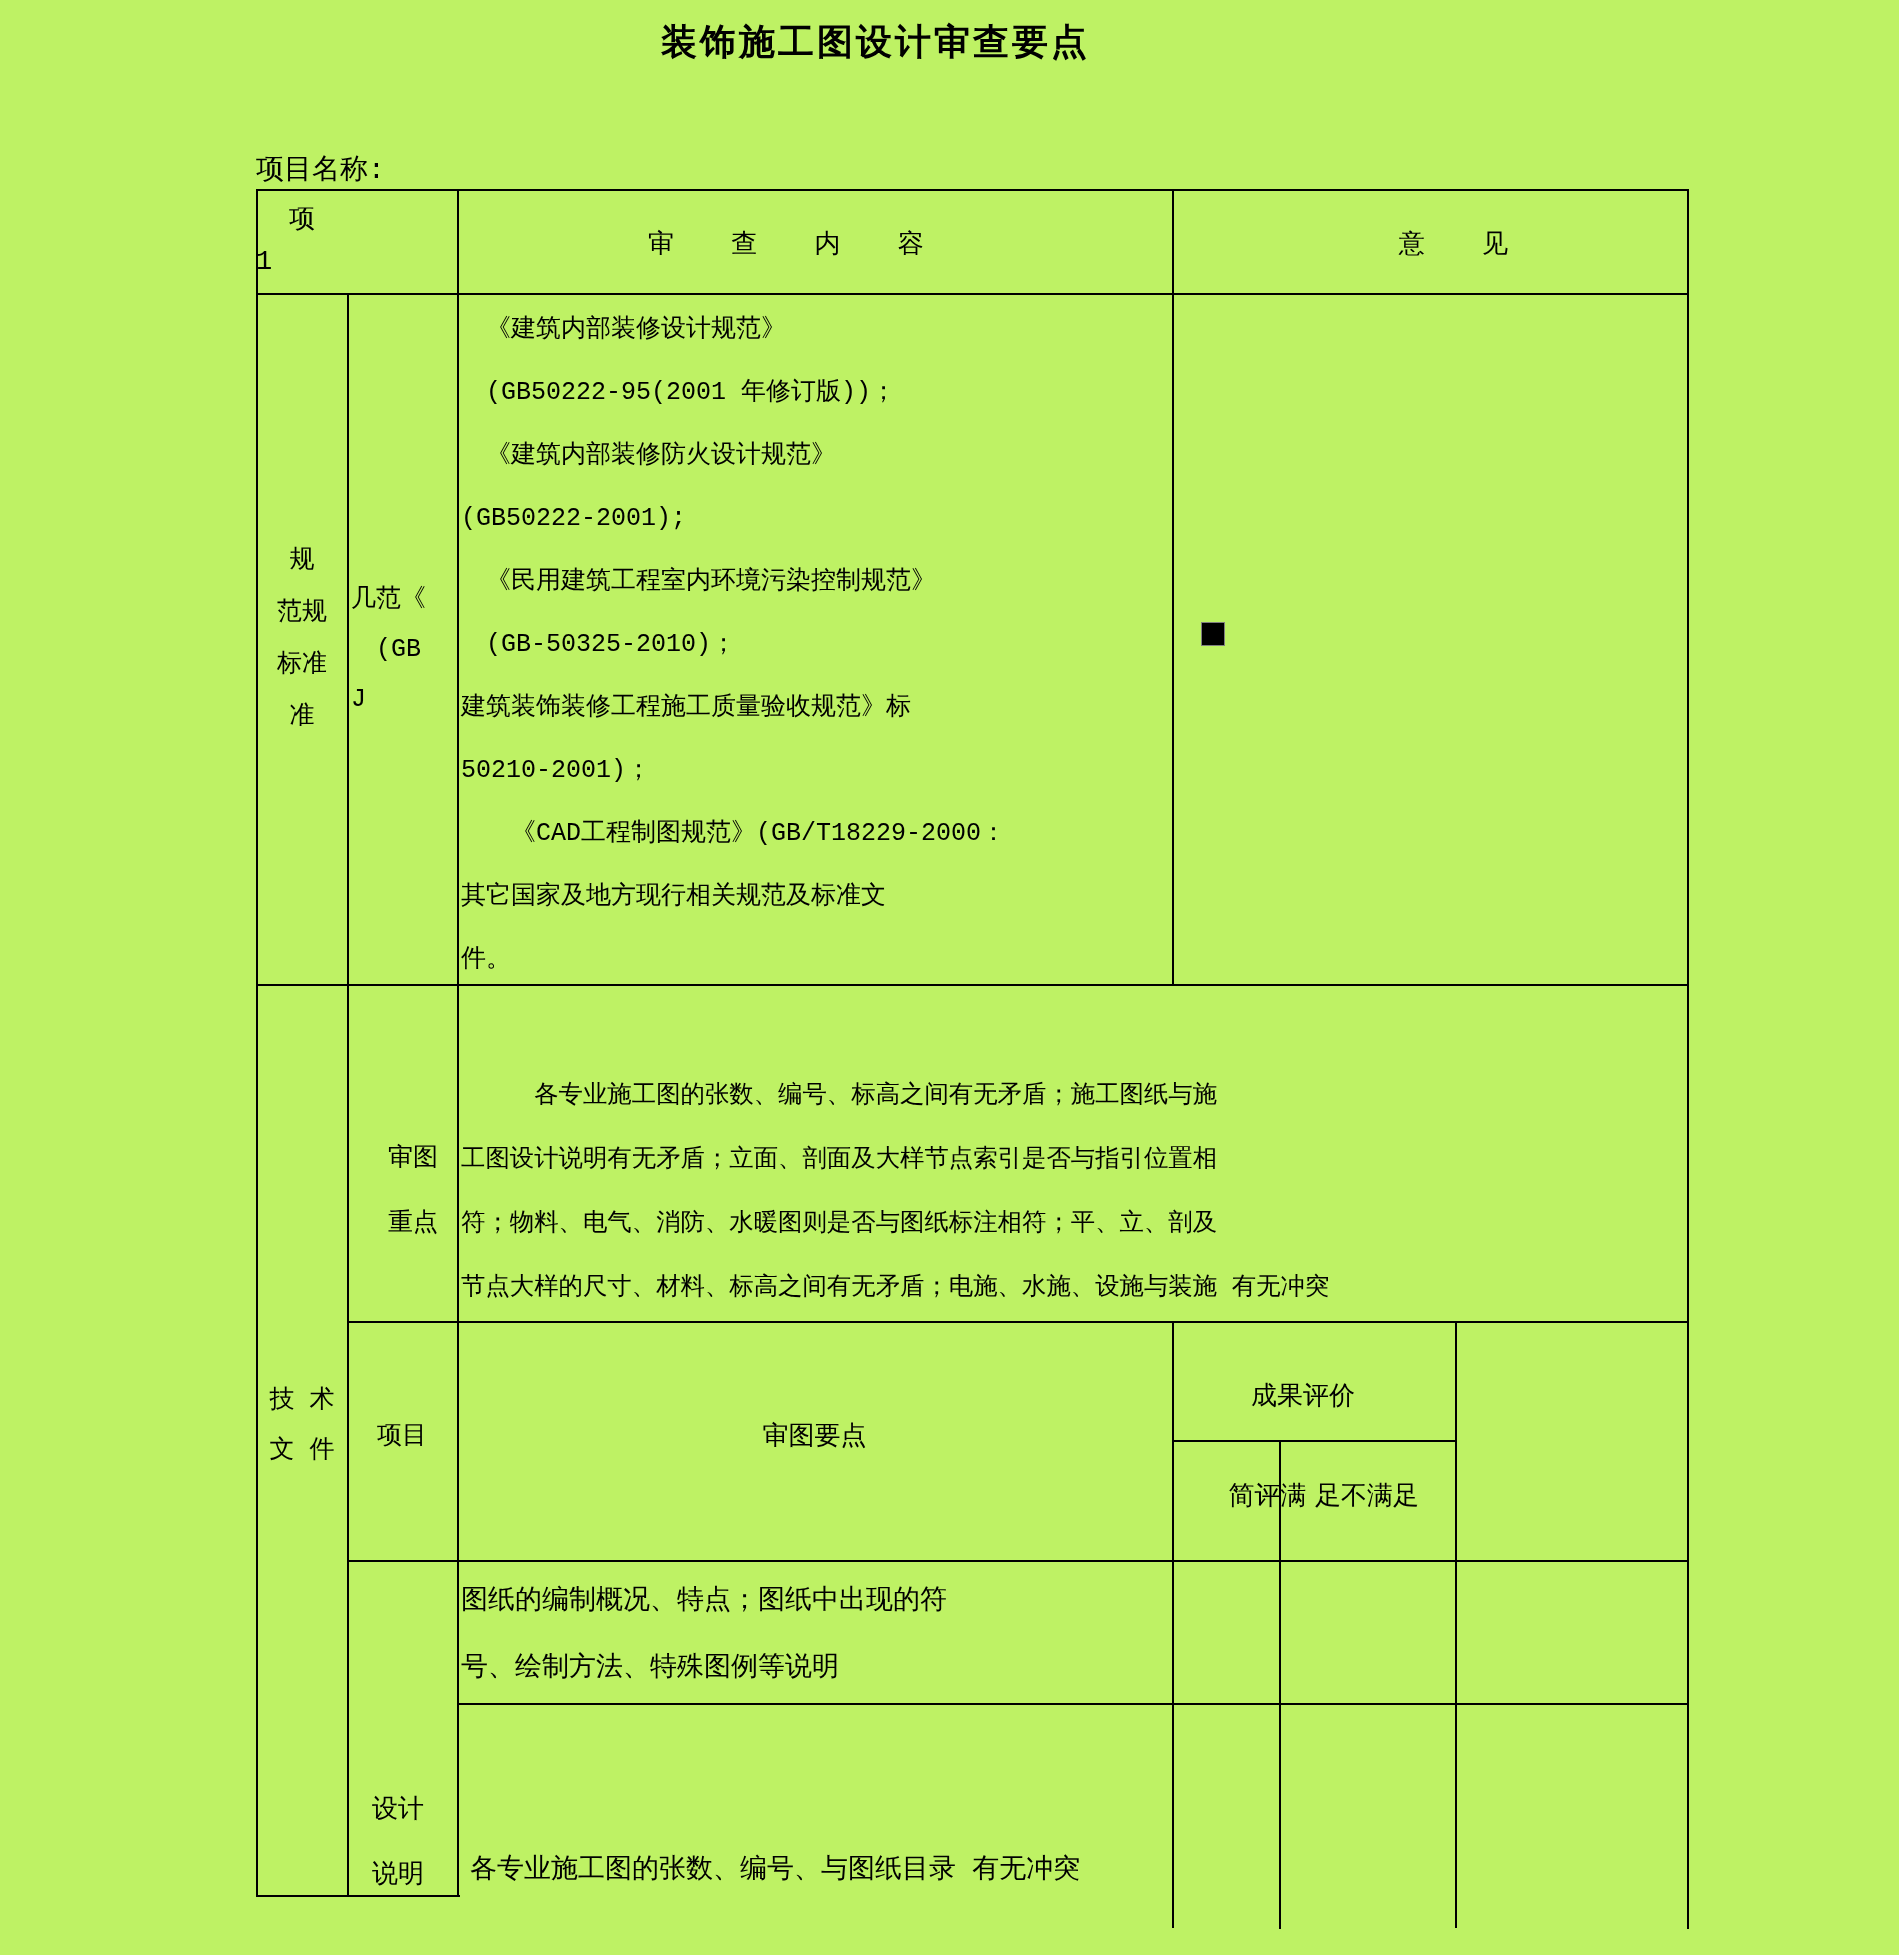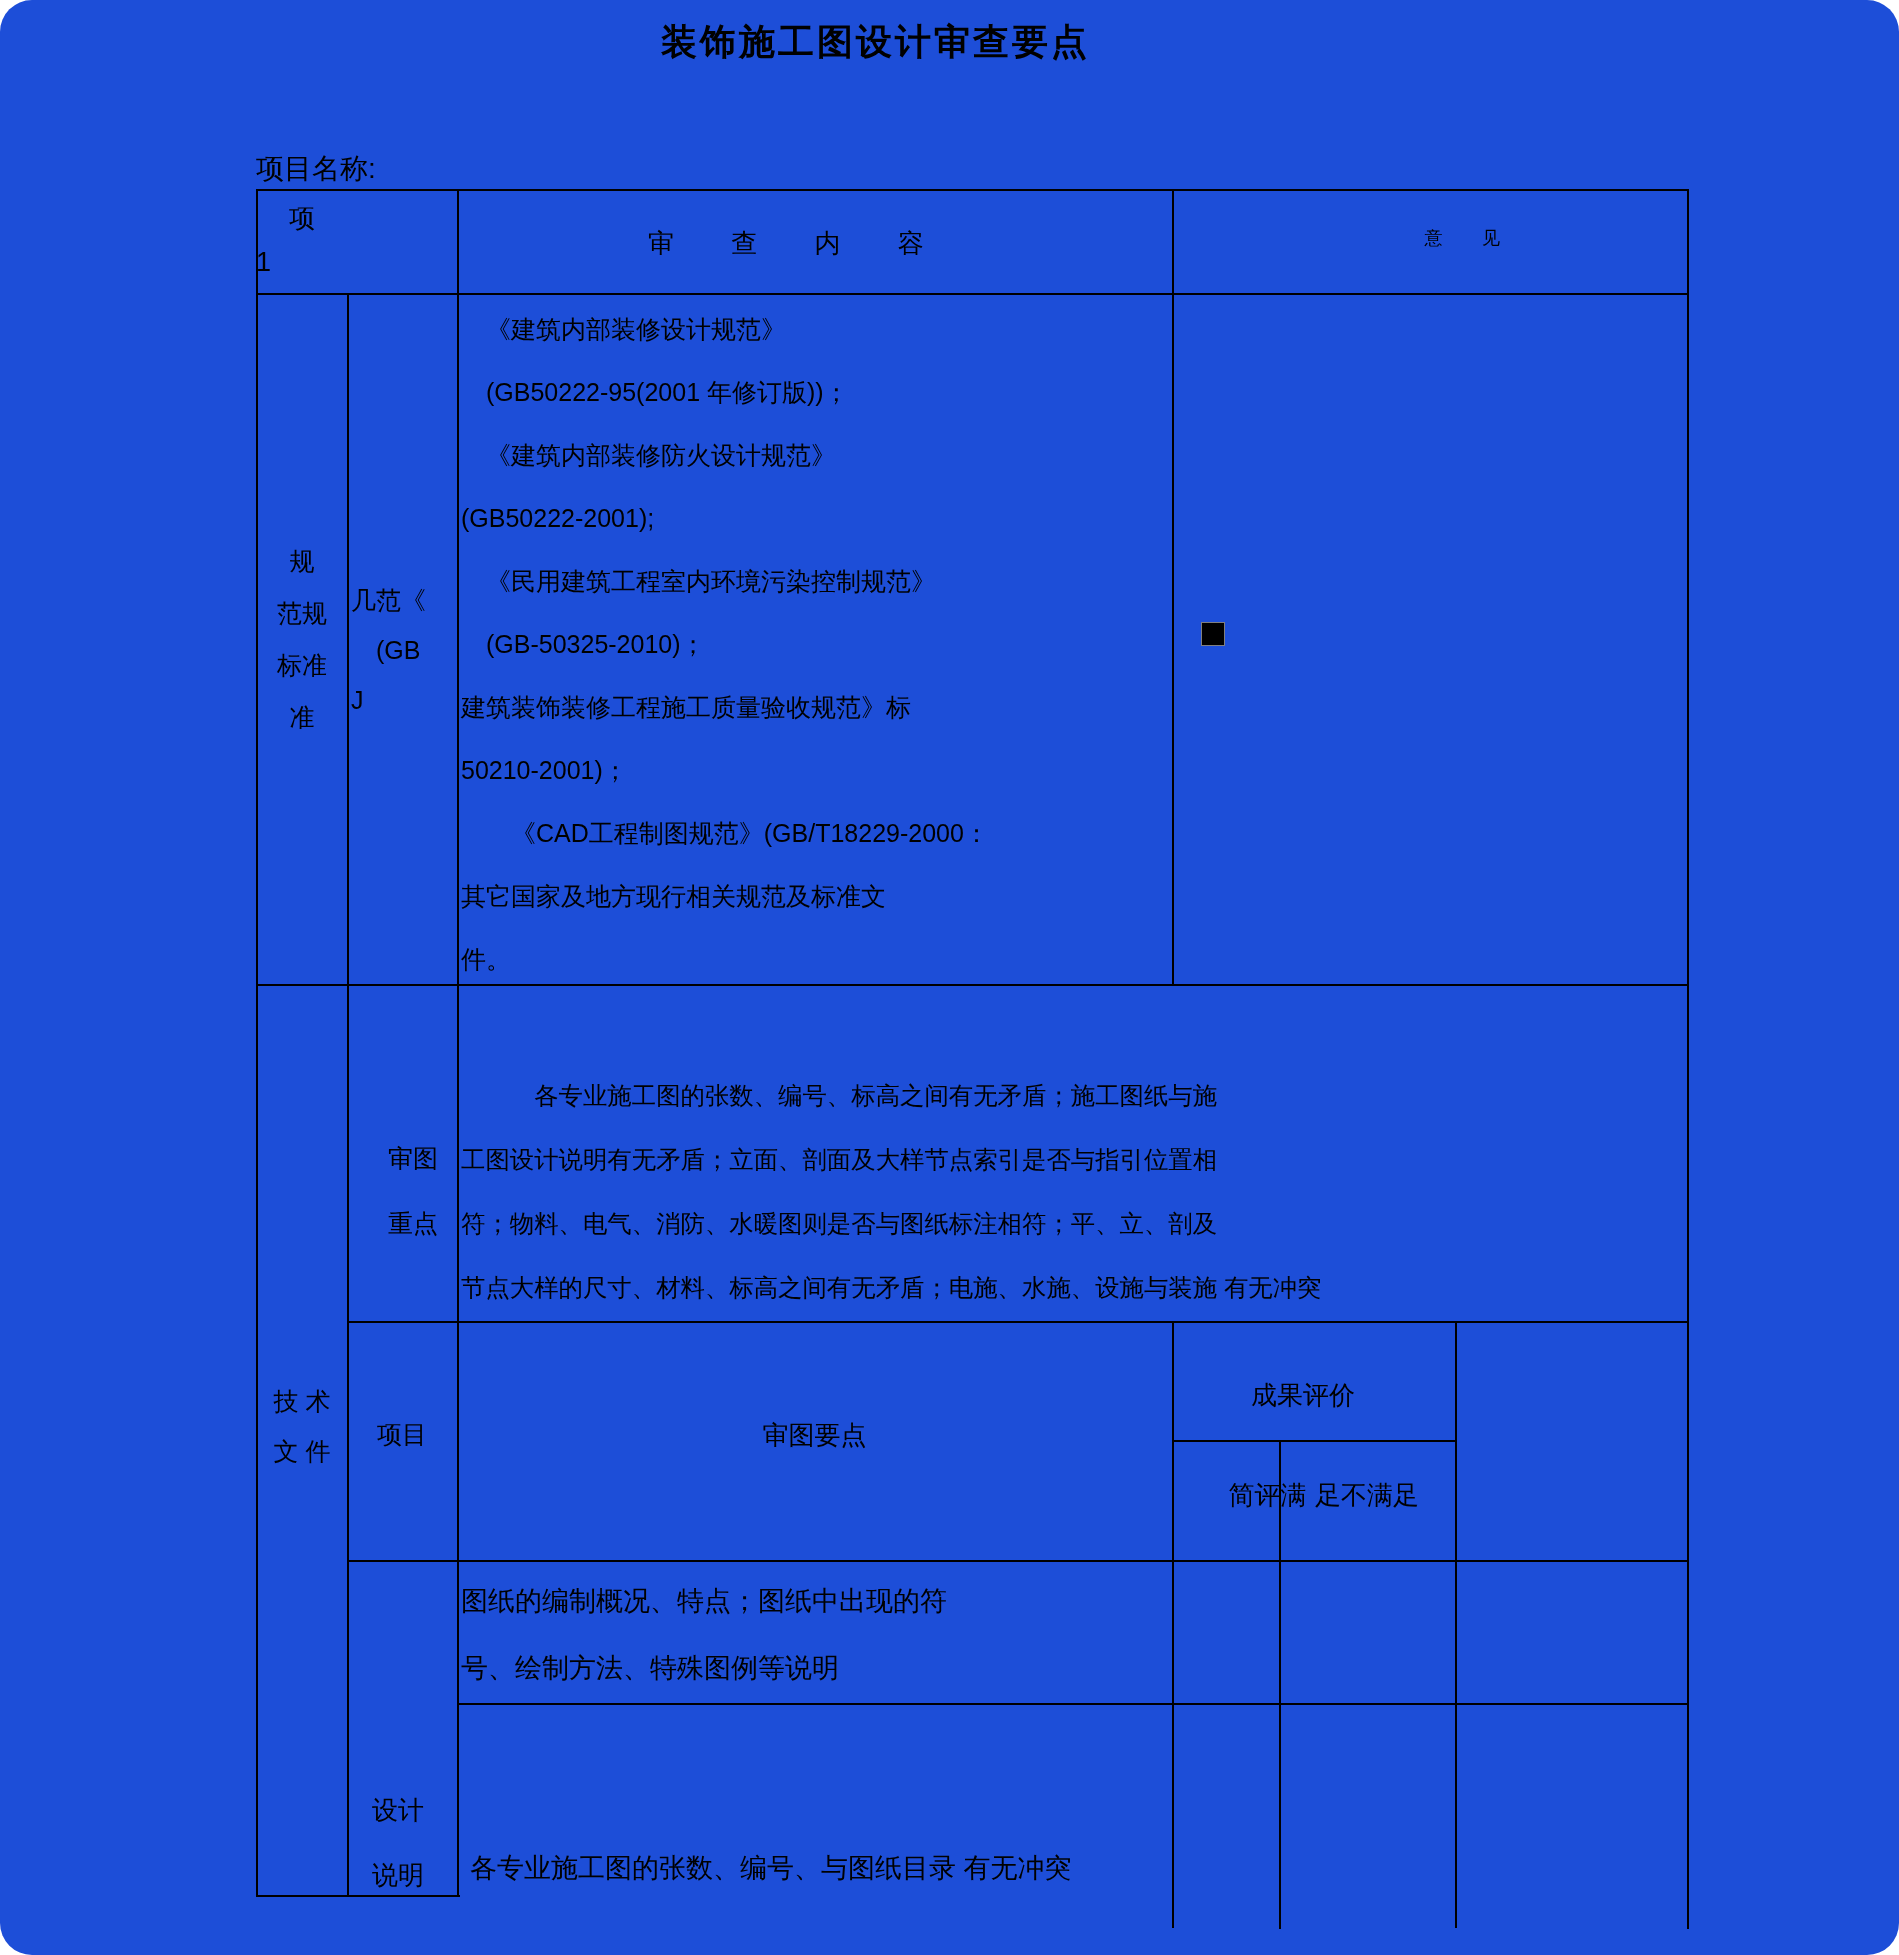--- a/index.html
+++ b/index.html
@@ -1,18 +1,18 @@
 <!DOCTYPE html>
 <html style="font-size:12px"><head>
 <meta charset="utf-8">
 <style>
   html,body{margin:0;padding:0;}
   body{background:#fff;}
-  .page{position:relative;width:1899px;height:1955px;background:#1d4ed8;
-        font-family:Liberation Sans, sans-serif;color:#000;overflow:hidden;border-radius:32px;}
+  .page{position:relative;width:1899px;height:1955px;background:#bef264;
+        font-family:Liberation Mono, monospace;color:#000;overflow:hidden;}
   .t{position:absolute;white-space:pre;}
   .ln{white-space:pre;}
   .hl,.vl{position:absolute;background:#000;}
   .ctr{text-align:center;}
 
   #doc-title{left:661px;top:18px;font-size:36px;font-weight:bold;letter-spacing:3px;}
   #proj-label{left:256px;top:150px;font-size:28px;}
 
   
   #bt{left:256px;top:189px;width:1433px;height:1.5px;}
@@ -29,21 +29,21 @@
   #v2{left:457px;top:189px;width:1.5px;height:1707px;}
   #v3a{left:1172px;top:189px;width:1.5px;height:797px;}
   #v3b{left:1172px;top:1321px;width:1.5px;height:607px;}
   #v4{left:1279px;top:1440px;width:1.5px;height:489px;}
   #v5{left:1455px;top:1321px;width:1.5px;height:607px;}
 
   
   #hdr-item{left:256px;top:201px;width:92px;font-size:26px;}
   #hdr-num{left:256px;top:247px;font-size:27px;}
   #hdr-content{left:457px;top:226px;width:715px;font-size:26px;letter-spacing:2.2em;}
-  #hdr-opinion{left:1172px;top:226px;width:620px;font-size:18px;letter-spacing:2.2em;}
+  #hdr-opinion{left:1172px;top:226px;width:620px;font-size:26px;letter-spacing:2.2em;}
 
   
   #std-cat{left:256px;top:535px;width:92px;font-size:25px;line-height:52px;}
   #std-extra{left:351px;top:575px;font-size:25px;line-height:50px;}
   #std-content{left:461px;top:298px;font-size:25px;line-height:63px;}
   #std-marker{position:absolute;left:1201px;top:622px;width:22px;height:22px;
               background:#000000;border:1.5px solid #7f7f7f;}
 
   
   #tech-label{left:256px;top:1376px;width:92px;font-size:25px;line-height:50px;}

